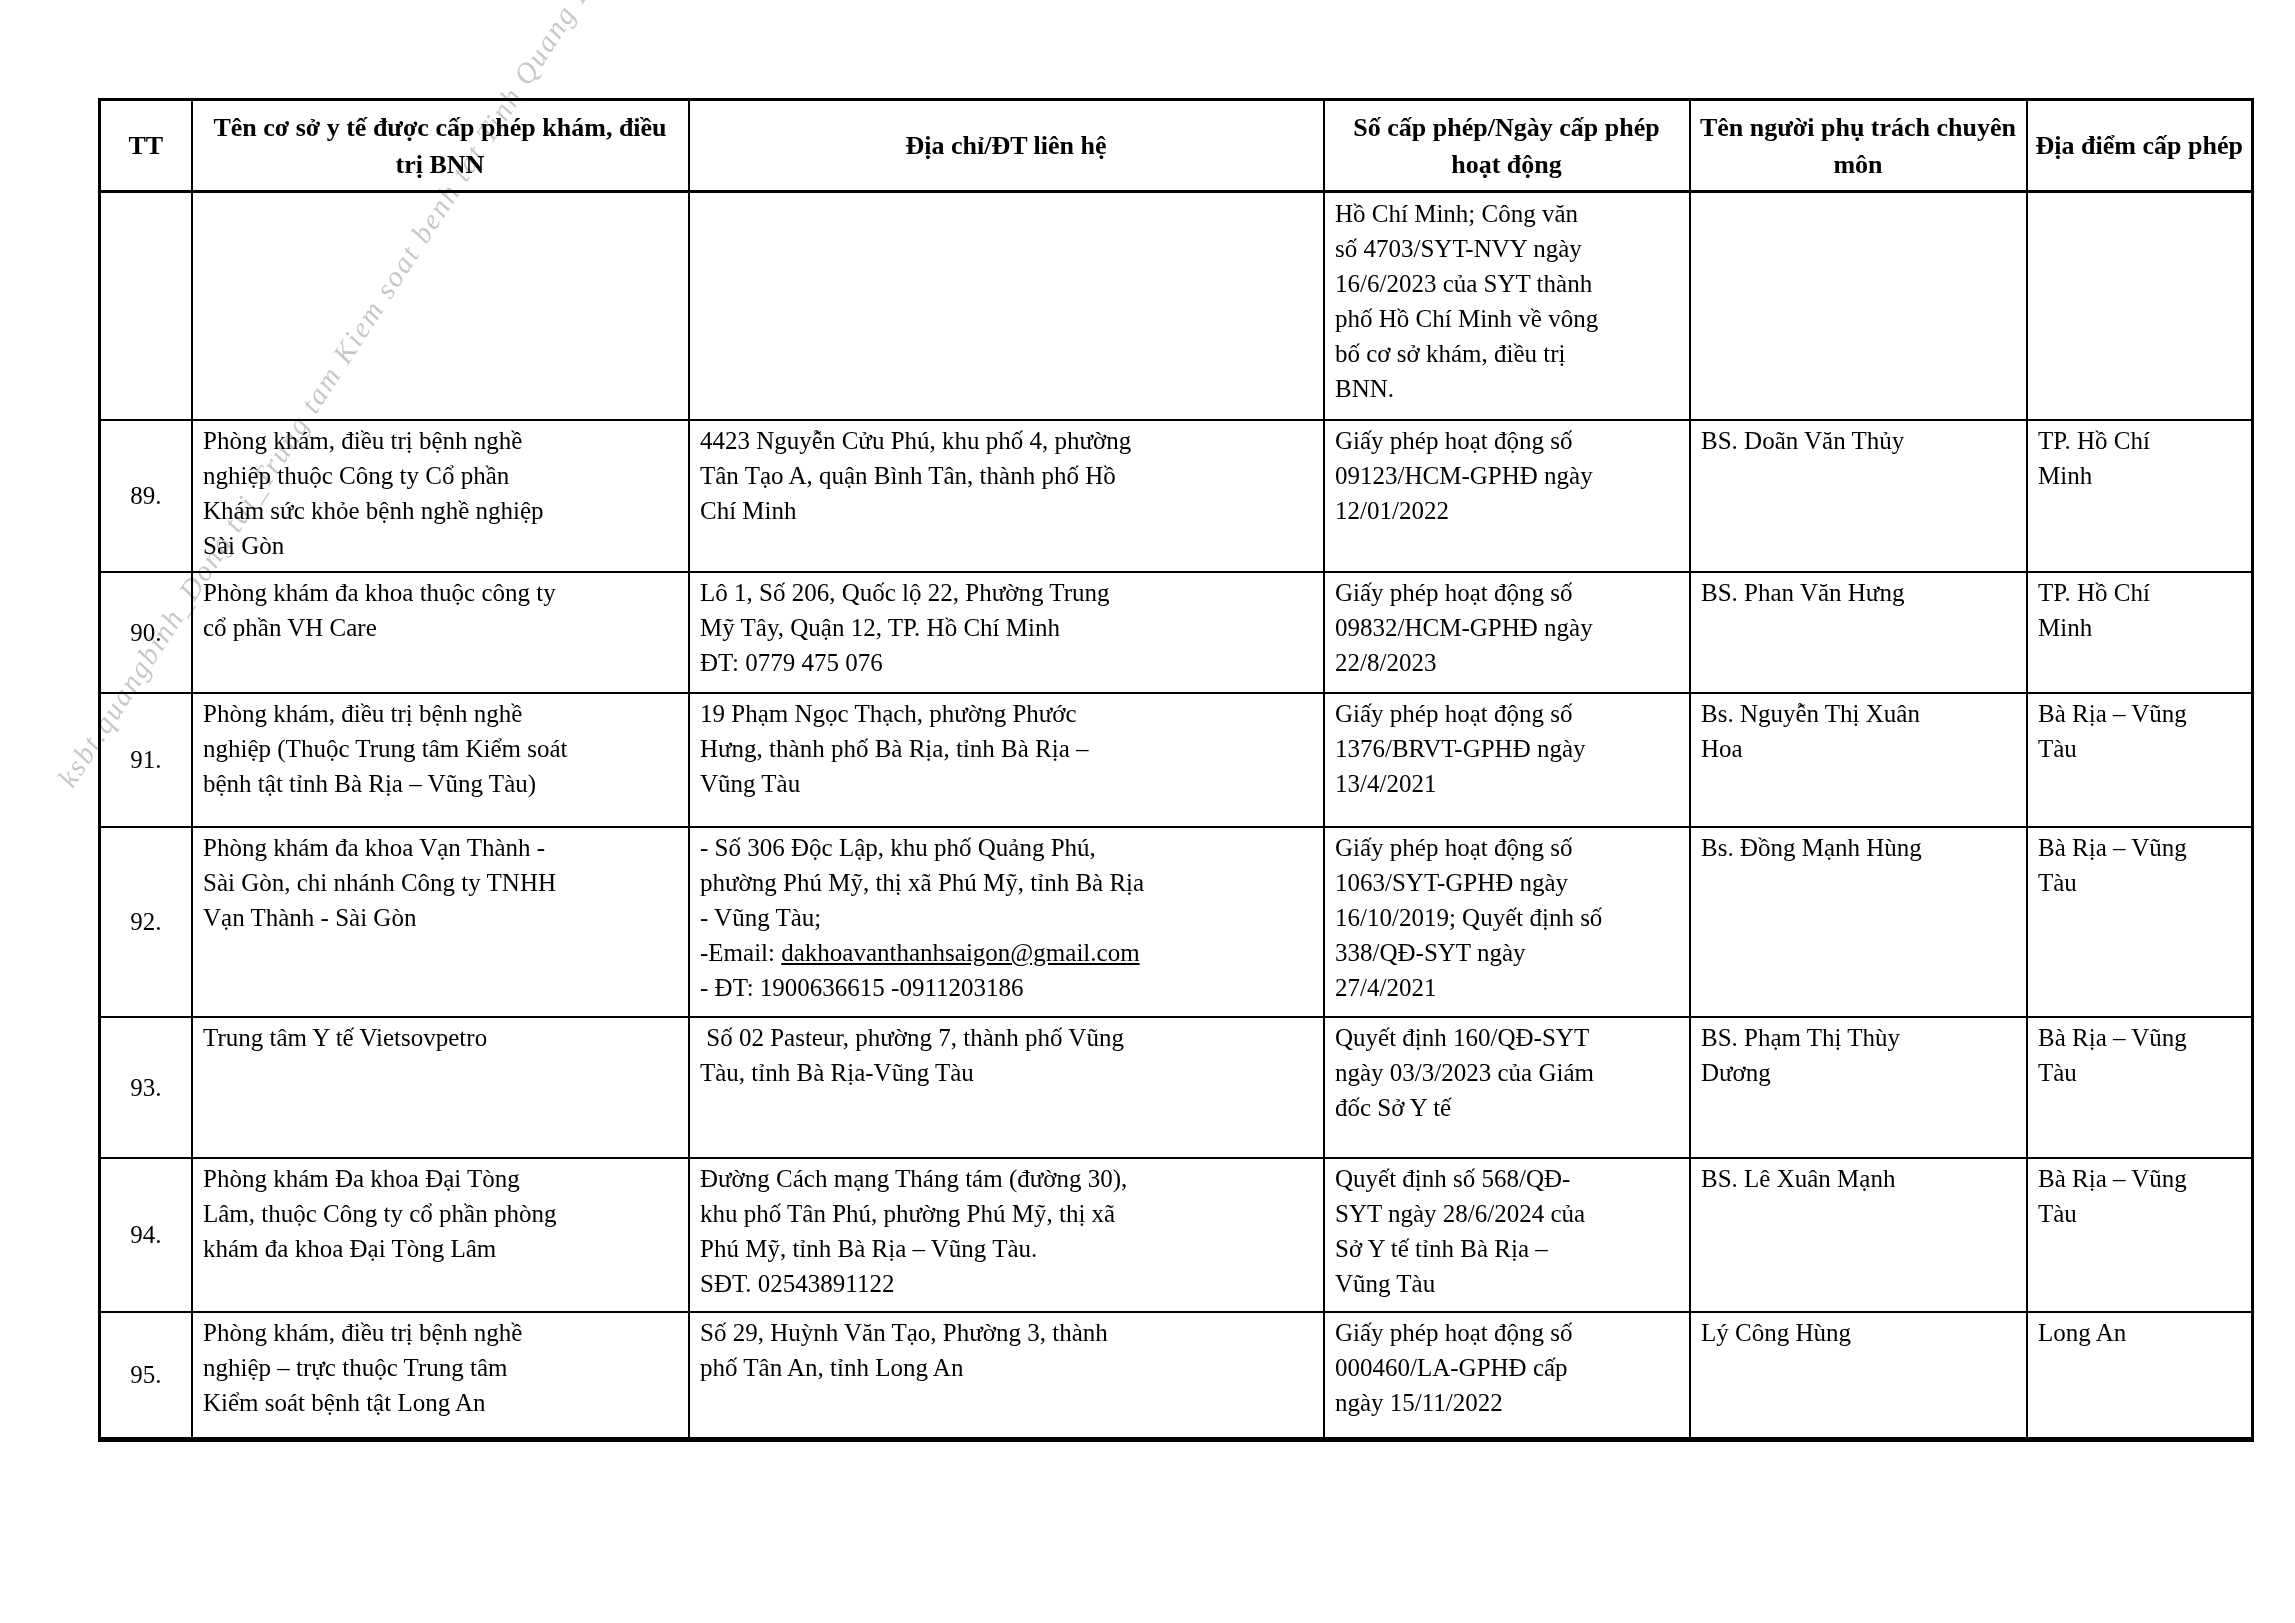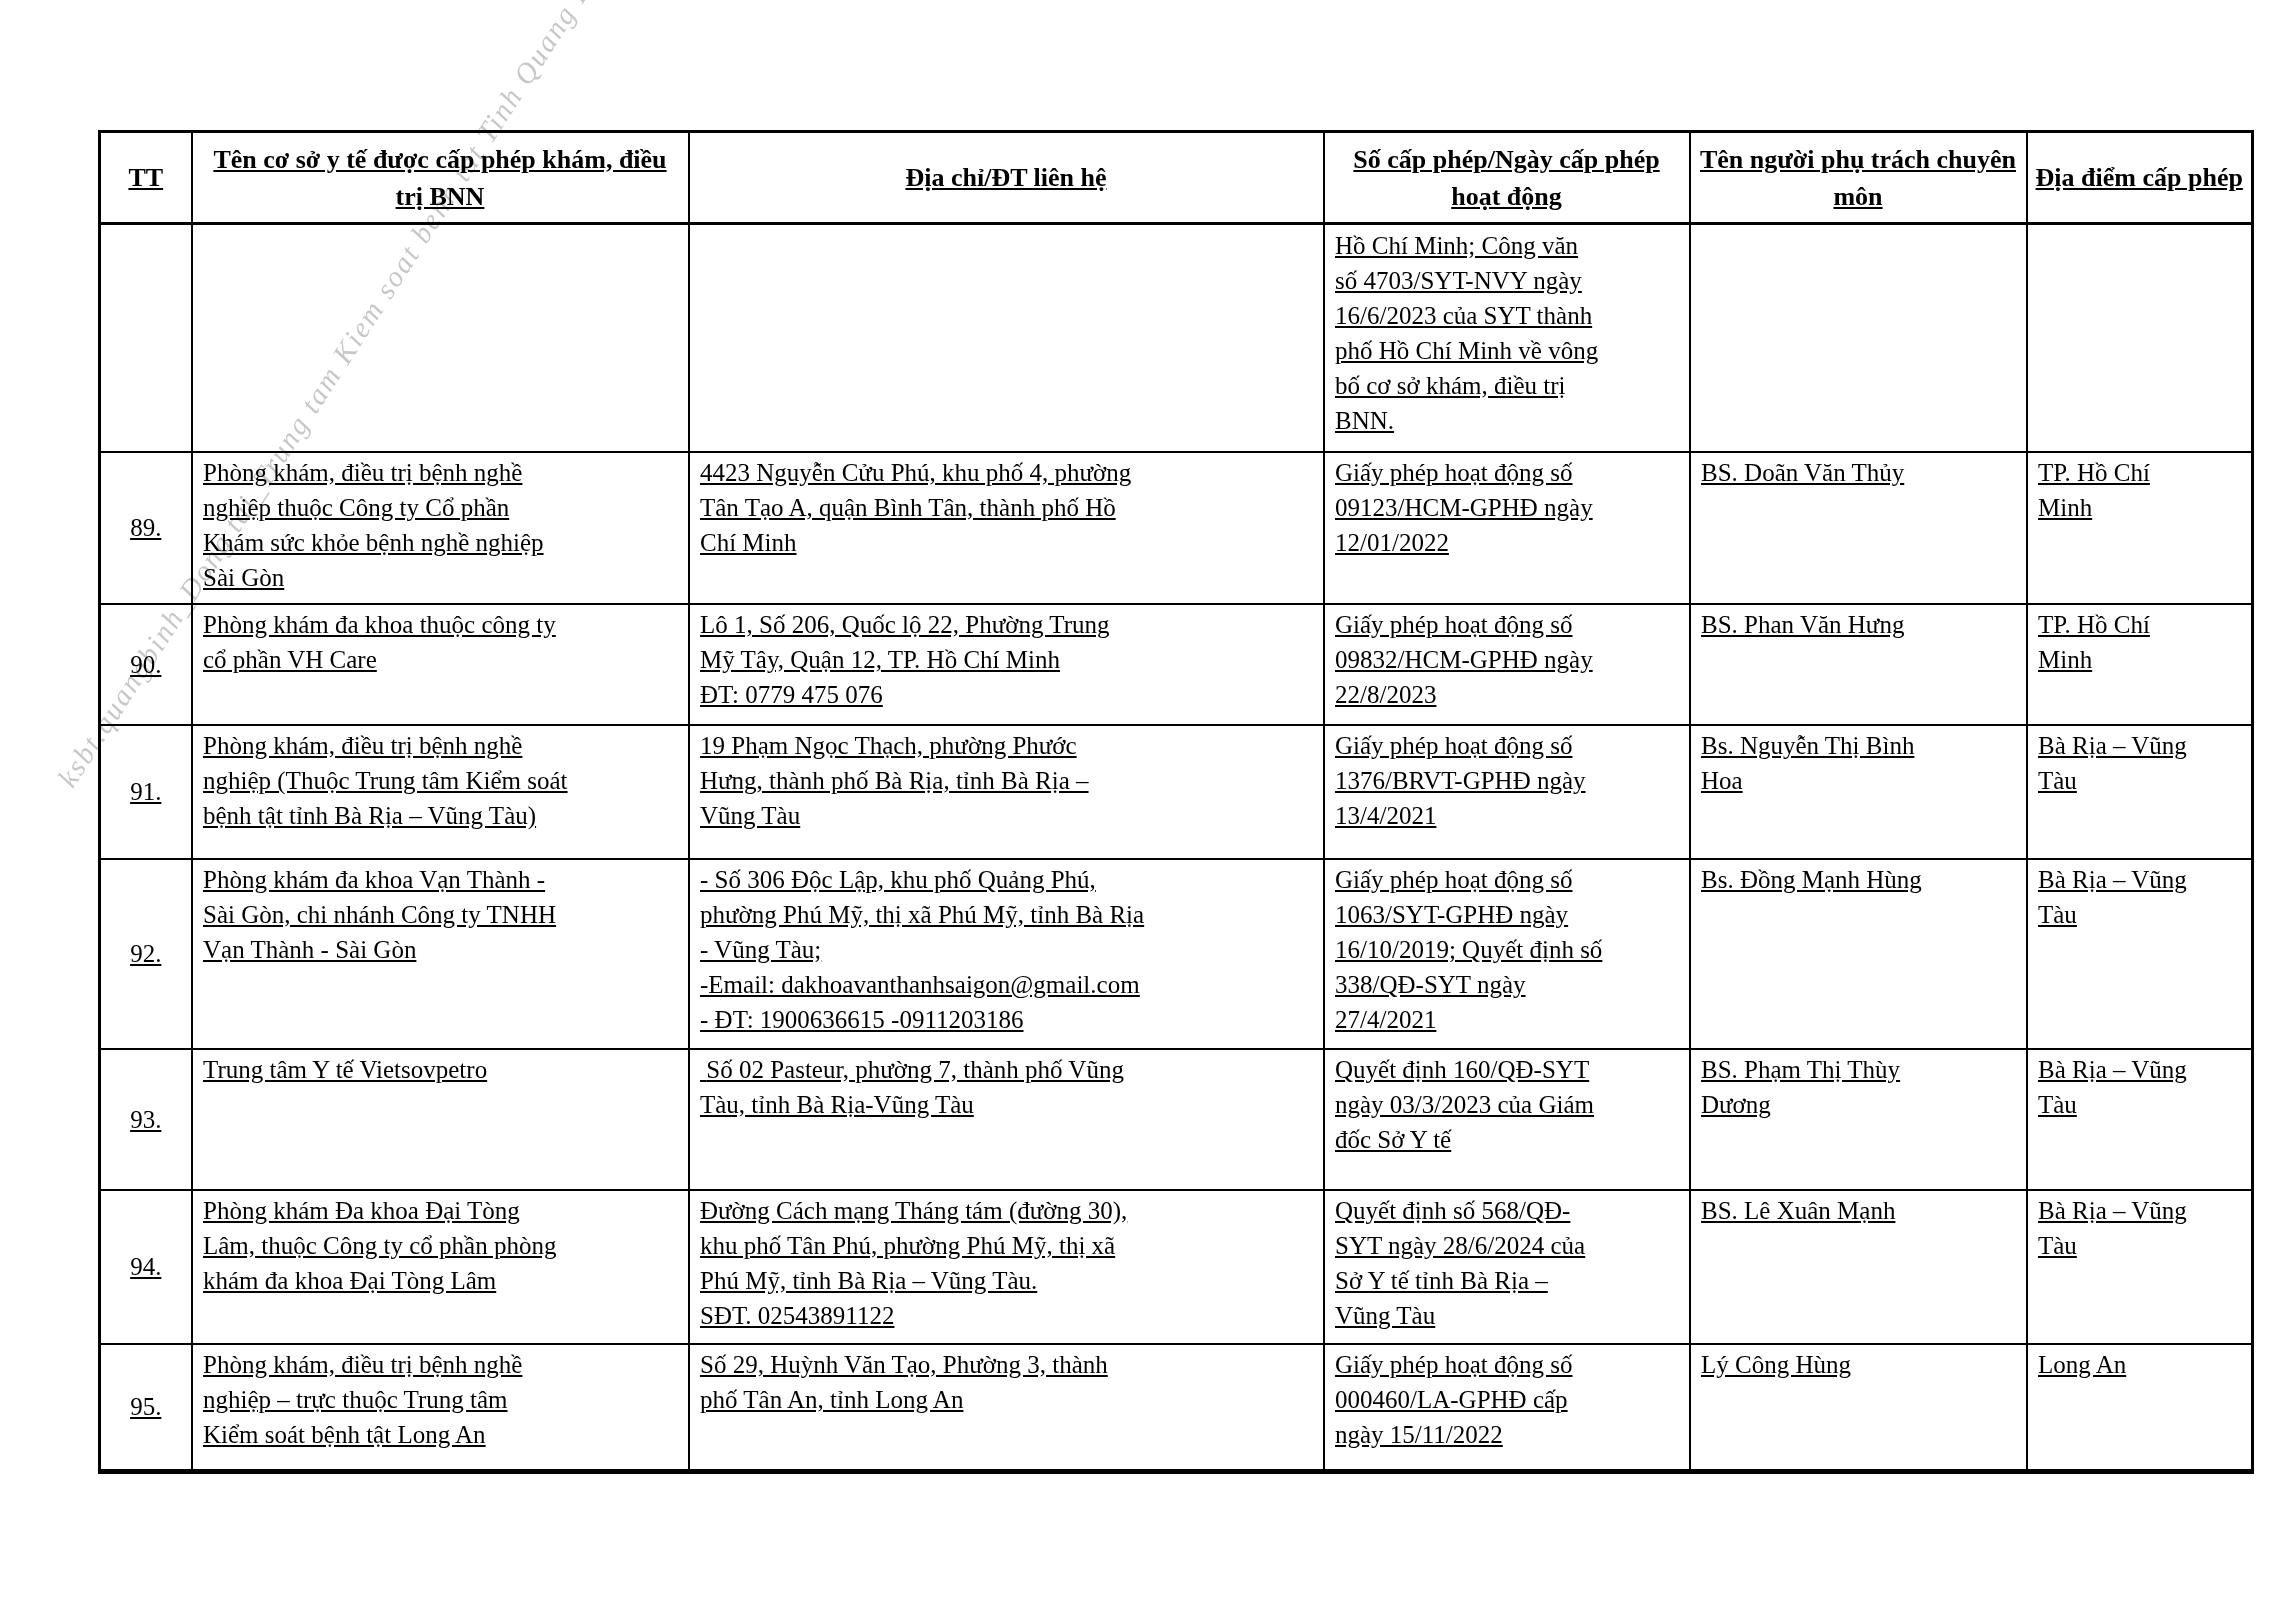--- a/index.html
+++ b/index.html
@@ -8,24 +8,23 @@
     font-family:"Liberation Serif", serif;color:#000;overflow:hidden;
   }
   .watermark{
     position:absolute;left:51px;top:775px;
     transform:rotate(-57deg);transform-origin:0 0;
     font-size:29px;letter-spacing:2px;font-style:italic;
     color:#9a9a9a;opacity:.55;white-space:nowrap;z-index:0;
     pointer-events:none;
   }
   table.doc-table{
-    position:absolute;left:98px;top:130px;width:2152px;
+    position:absolute;left:98px;top:98px;width:2152px;
     border-collapse:collapse;table-layout:fixed;z-index:1;
     background:transparent;
-    text-decoration:underline;
   }
   .doc-table th,.doc-table td{
     border:2px solid #000;
     vertical-align:top;
     font-size:25px;line-height:35px;
     padding:2.6px 6.5px 2.6px 10.5px;
     white-space:pre-wrap;
     word-wrap:break-word;
     background:transparent;
   }
@@ -112,21 +111,21 @@
       <td class="tt">91.</td>
       <td>Phòng khám, điều trị bệnh nghề
 nghiệp (Thuộc Trung tâm Kiểm soát
 bệnh tật tỉnh Bà Rịa – Vũng Tàu)</td>
       <td>19 Phạm Ngọc Thạch, phường Phước
 Hưng, thành phố Bà Rịa, tỉnh Bà Rịa –
 Vũng Tàu</td>
       <td>Giấy phép hoạt động số
 1376/BRVT-GPHĐ ngày
 13/4/2021</td>
-      <td>Bs. Nguyễn Thị Bình
+      <td>Bs. Nguyễn Thị Xuân
 Hoa</td>
       <td>Bà Rịa – Vũng
 Tàu</td>
     </tr>
     <tr style="height:190px">
       <td class="tt">92.</td>
       <td>Phòng khám đa khoa Vạn Thành -
 Sài Gòn, chi nhánh Công ty TNHH
 Vạn Thành - Sài Gòn</td>
       <td><span>- Số 306 Độc Lập, khu phố Quảng Phú,

